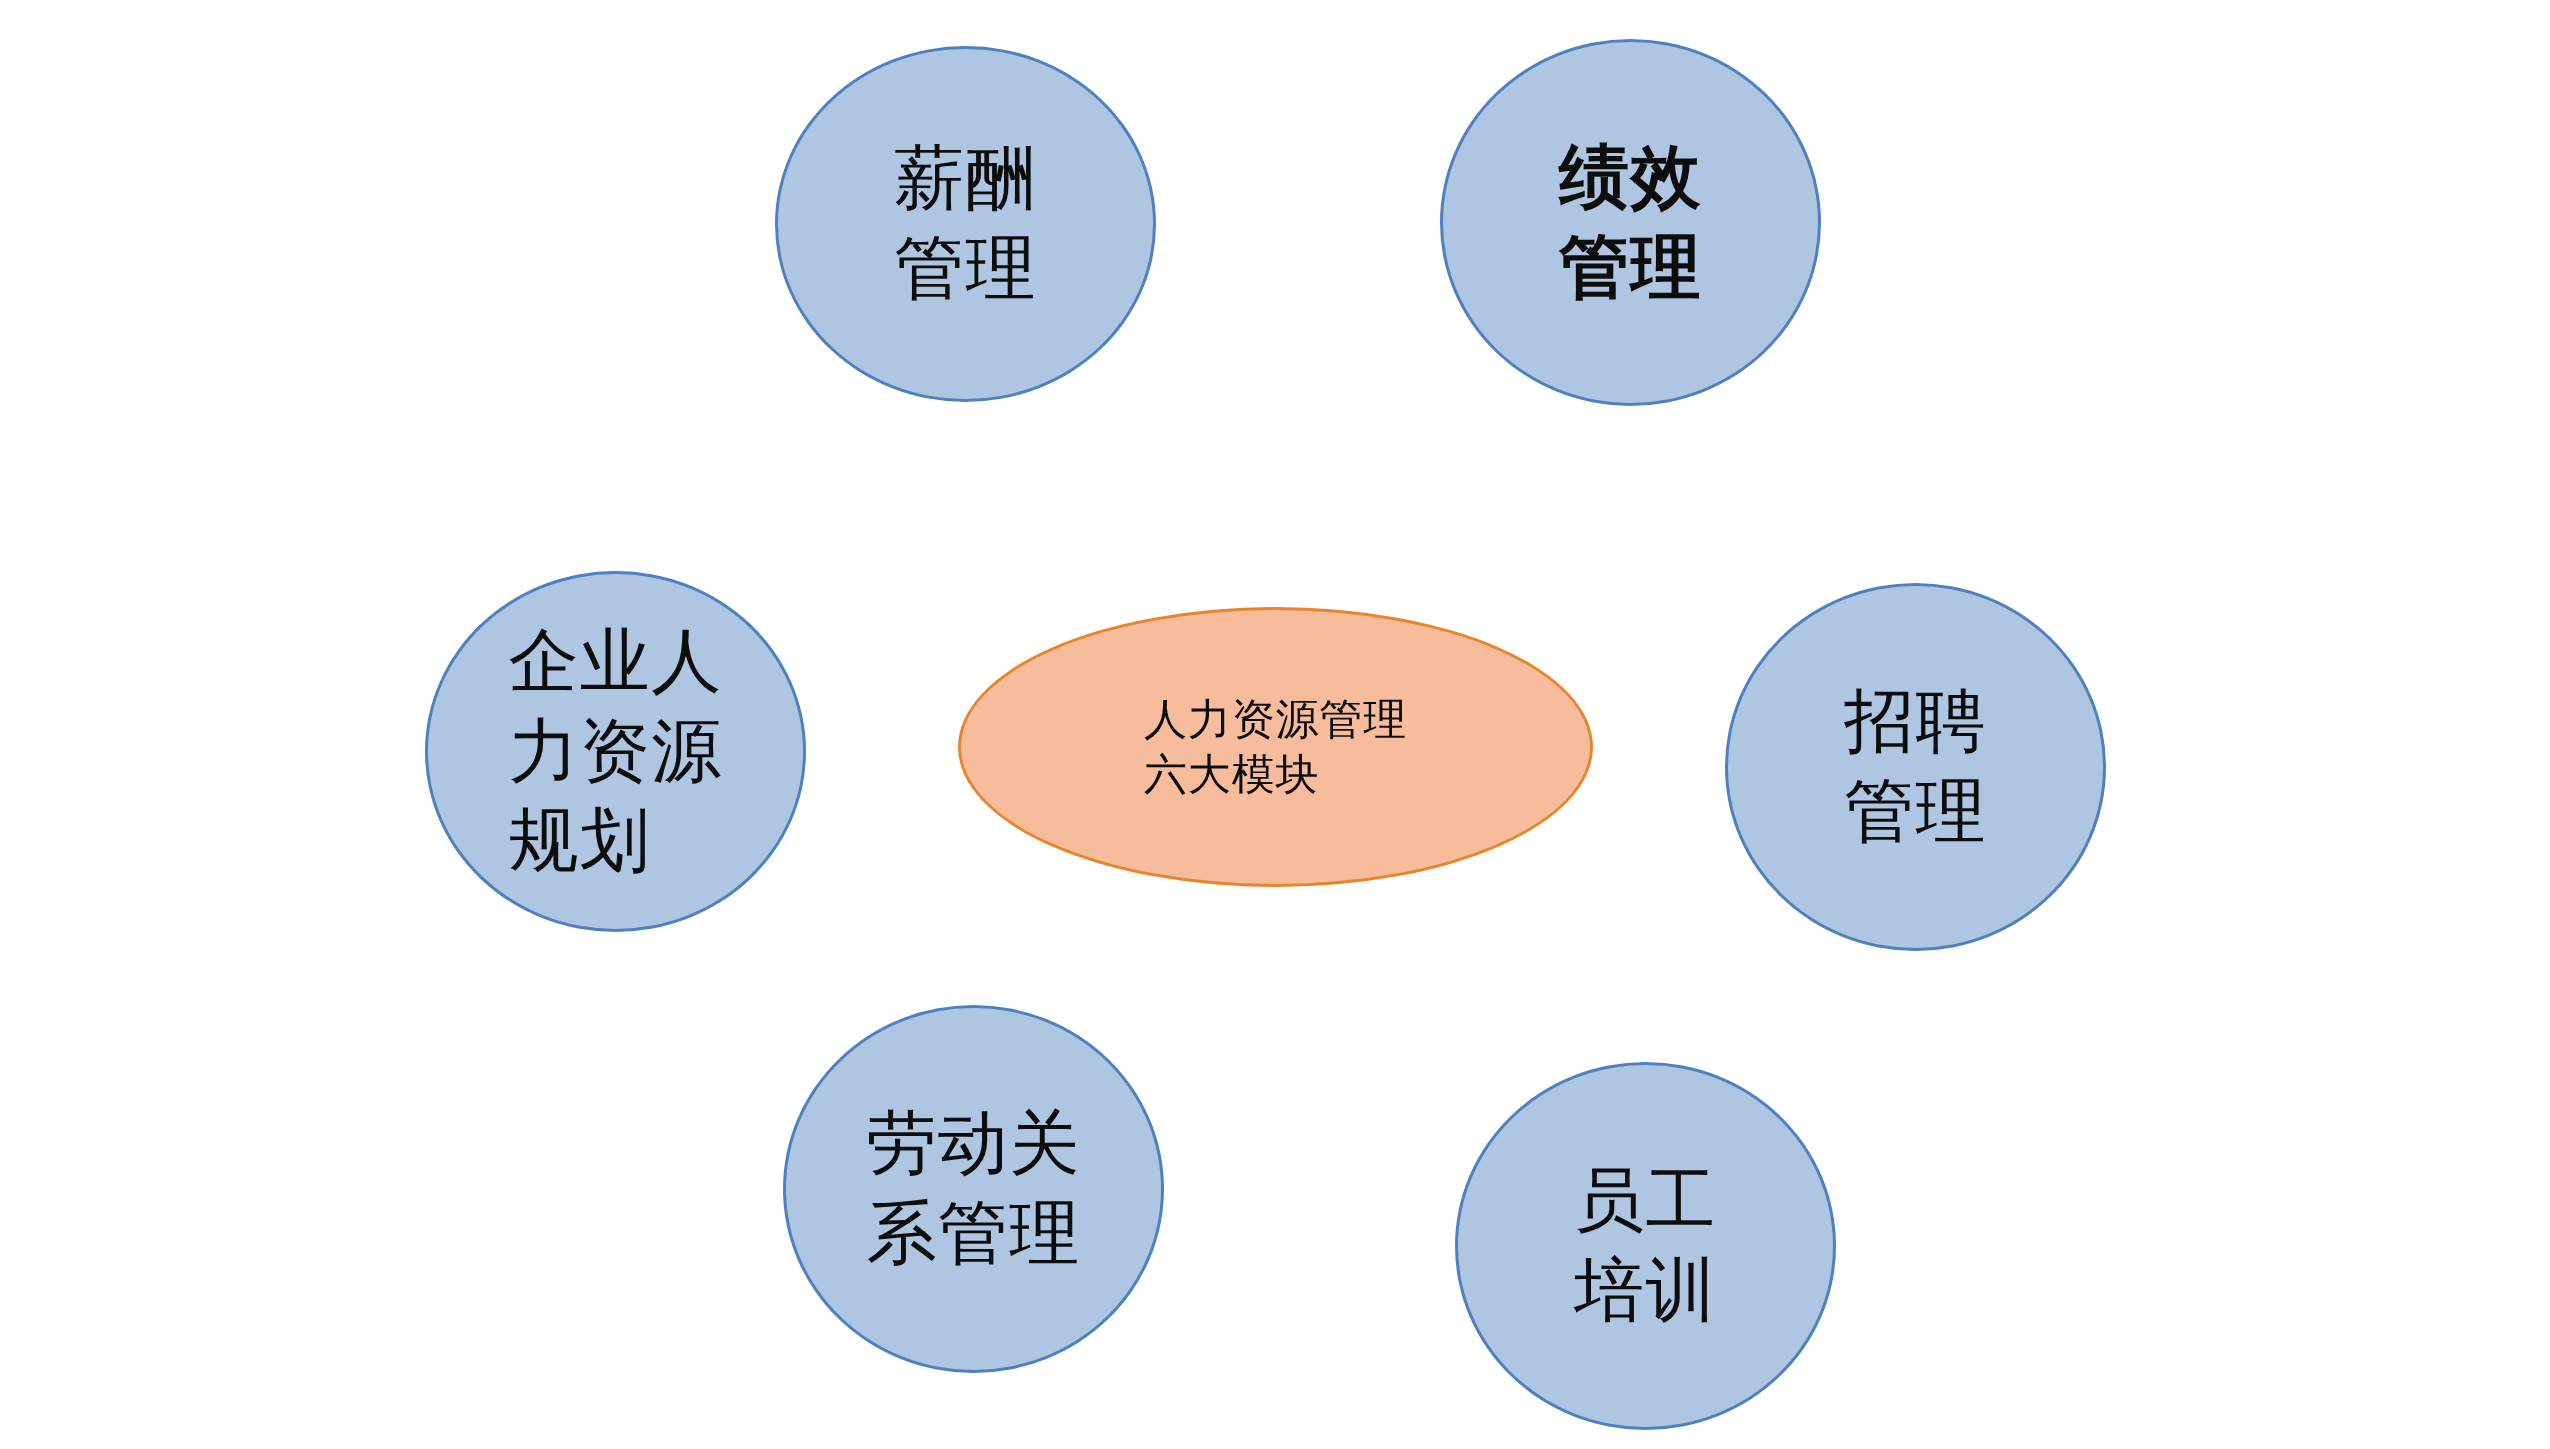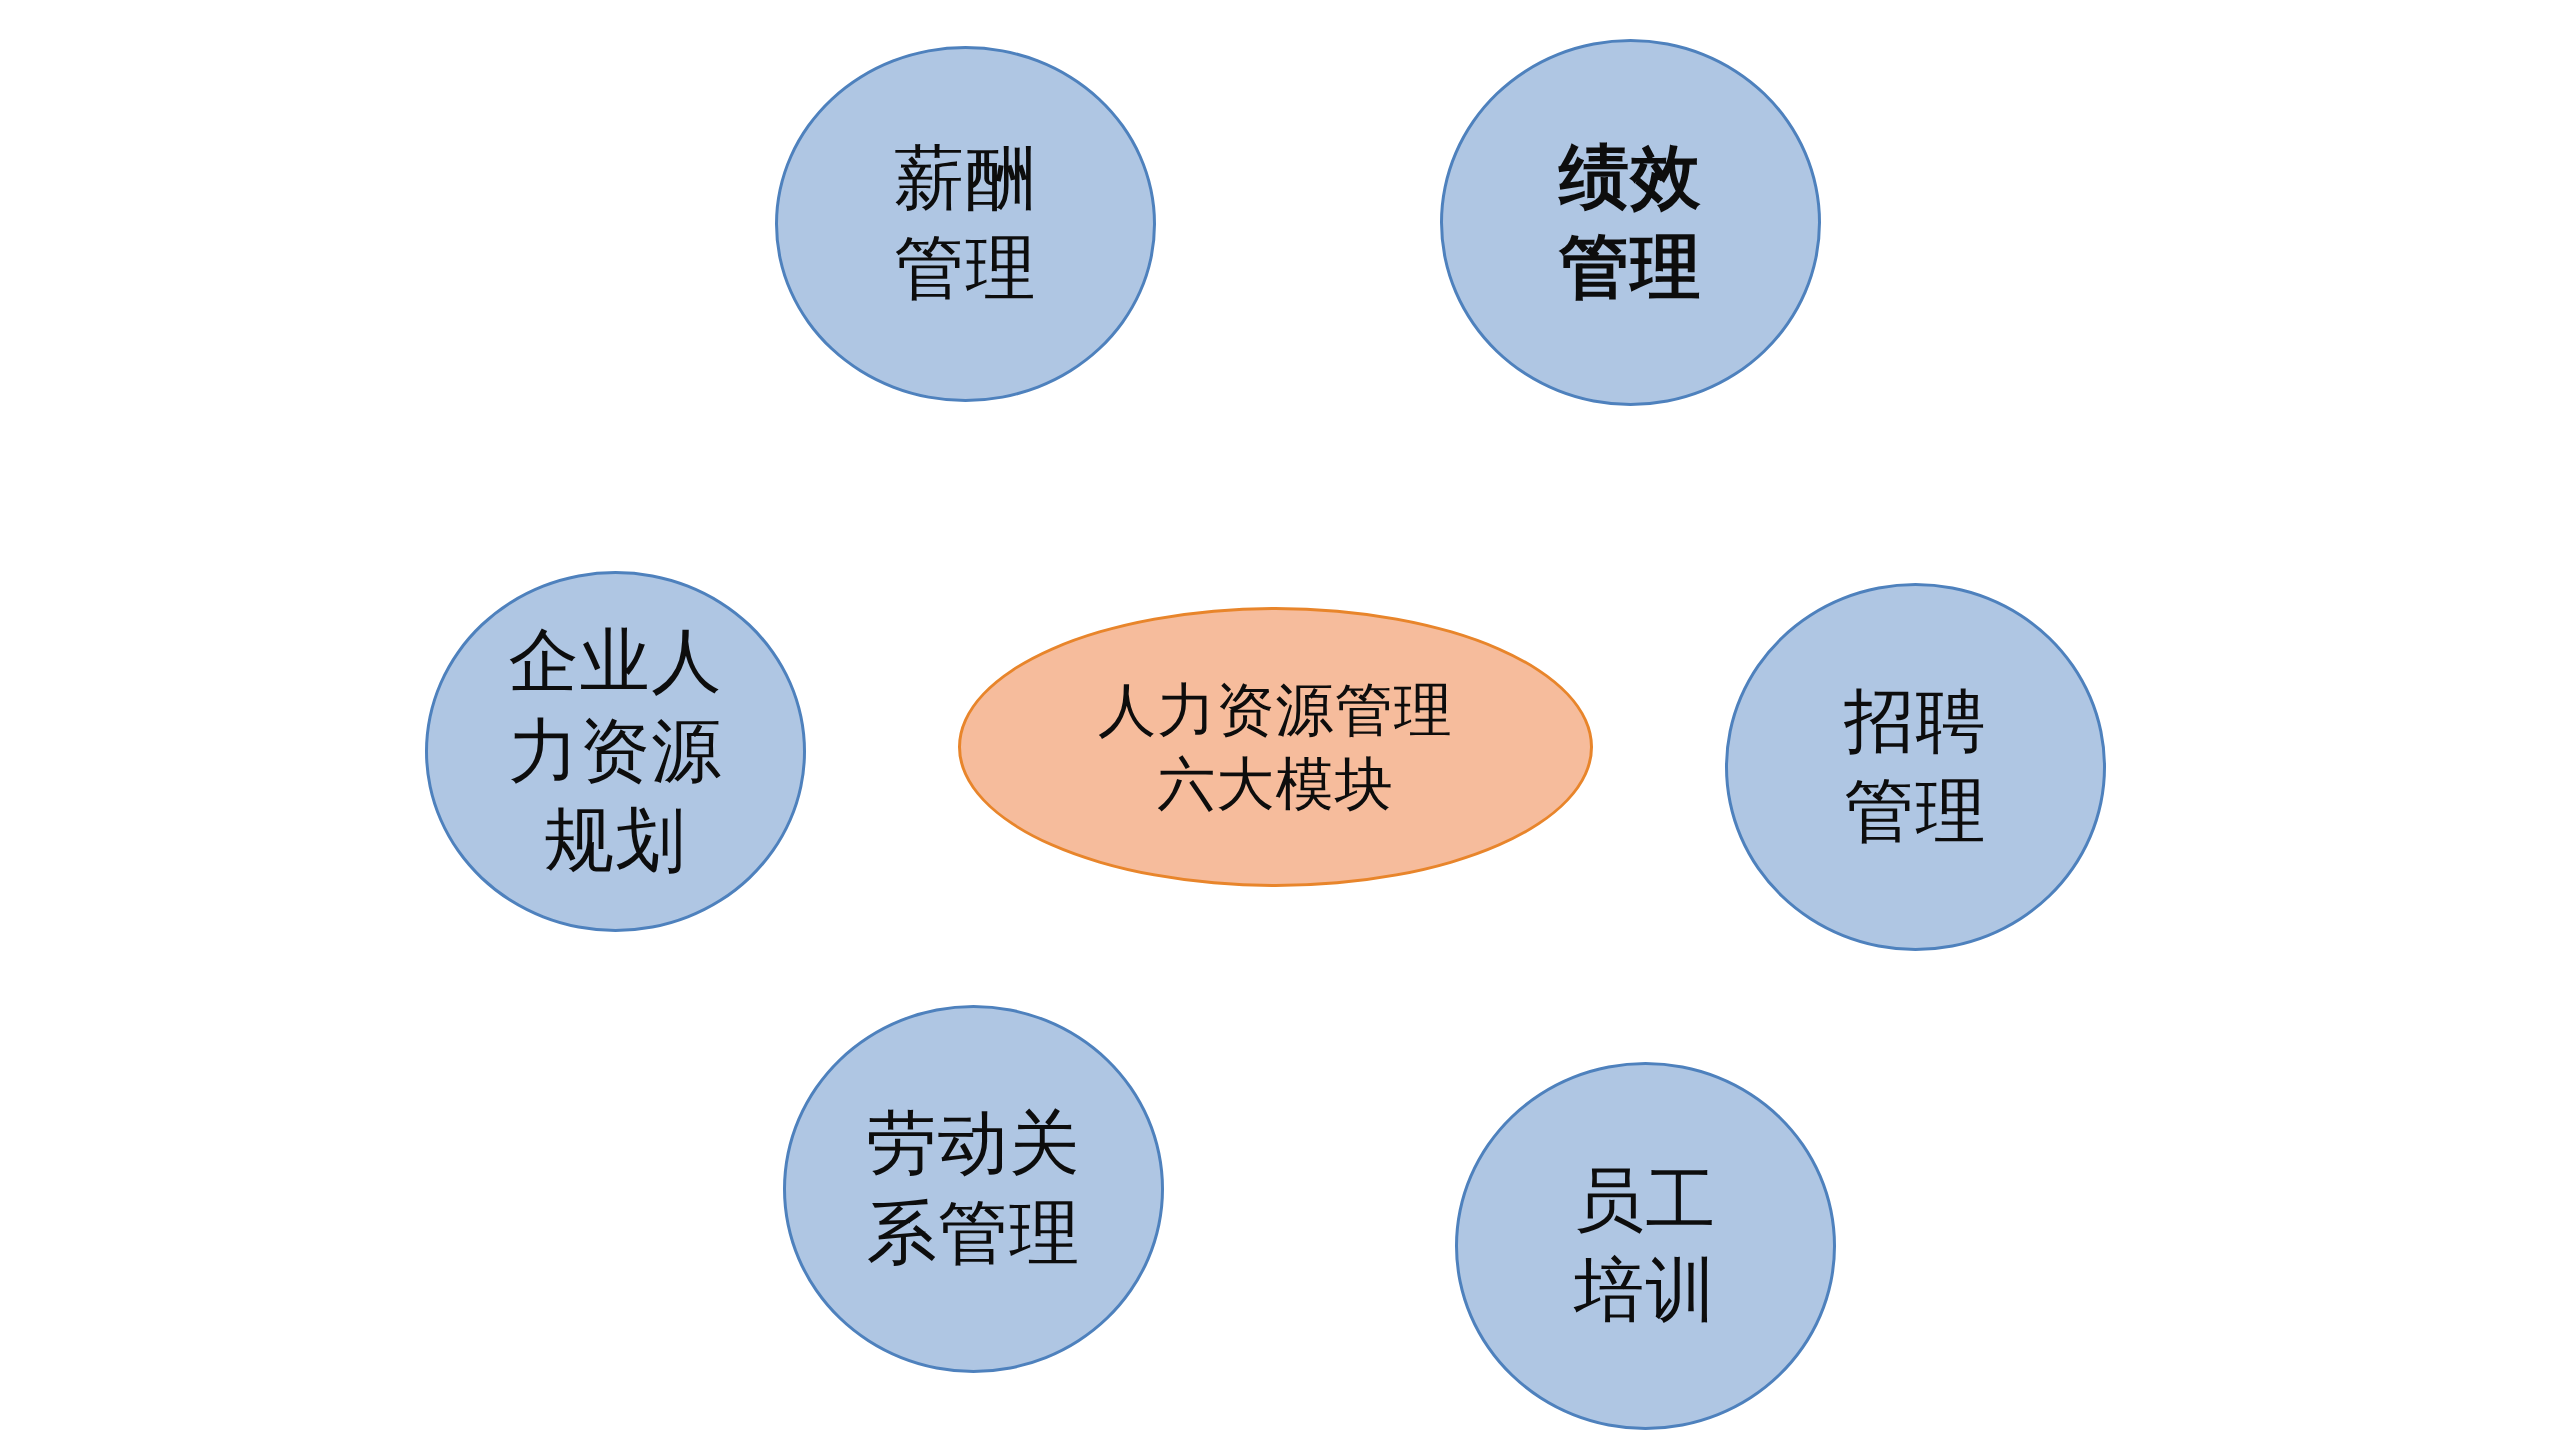--- a/index.html
+++ b/index.html
@@ -17,42 +17,42 @@
     background: #ffffff;
     overflow: hidden;
   }
   .node {
     position: absolute;
     display: flex;
     align-items: center;
     justify-content: center;
     box-sizing: border-box;
     border-radius: 50%;
-    text-align: center;
+    text-align: left;
   }
   .node-satellite {
     background: #AFC6E3;
     border: 3.2px solid #4E81BD;
   }
   .node-center {
     background: #F6BC9C;
     border: 3.9px solid #E8852B;
   }
   .node-label {
     color: #0D0D0D;
     line-height: 1.28;
     letter-spacing: 0.02em;
     white-space: pre-line;
     user-select: none;
   }
   .label-satellite {
     font-size: 70px;
   }
   .label-center {
-    font-size: 58px;
+    font-size: 43px;
   }
 
   
   #node-compensation   { left: 775px; top: 46px;   width: 381px;  height: 356px; }
   #node-performance    { left: 1440px; top: 39px;   width: 381px;  height: 367px; font-weight: bold; }
   #node-hr-planning    { left: 425px;  top: 571px;  width: 381px;  height: 361px; }
   #node-recruitment    { left: 1725px; top: 583px;  width: 381px;  height: 368px; }
   #node-labor-relations{ left: 783px; top: 1005px; width: 381px;  height: 368px; }
   #node-training       { left: 1455px; top: 1062px; width: 381px;  height: 368px; }
   #node-core           { left: 958px; top: 607px;  width: 635px;  height: 280px; }

